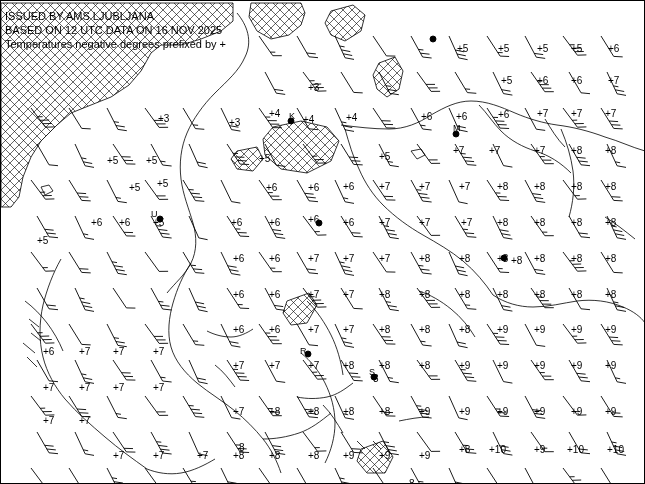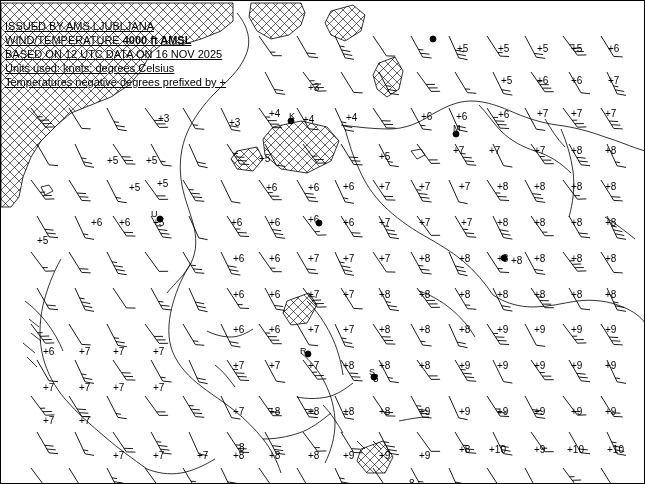--- a/index.html
+++ b/index.html
@@ -12,28 +12,27 @@
   #map{
     position:relative;
     width:645px;height:484px;
     box-sizing:border-box;
     border:1px solid #000;
     background:#ffffff;
   }
   #mapsvg{position:absolute;left:0;top:0;}
   .hdr{
     position:absolute;
-    left:4px;top:18px;
+    left:4px;top:8px;
     font-size:11px;
     line-height:14px;
     color:#000;
     background:transparent;
     z-index:20;
     white-space:nowrap;
-    text-decoration:underline;
   }
   .hdr div{padding:0;}
   .hdr .b{font-weight:bold;}
   .model{
     position:absolute;
     left:4px;bottom:3px;
     font-size:12px;
     color:#000;
     background:#ffffff;
     border:1px solid #000;
@@ -1208,25 +1207,21 @@
         </g>
         <g>
           <line x1="600.0" y1="467.0" x2="612.7" y2="487.4"></line>
           <line x1="612.7" y1="487.4" x2="621.7" y2="487.9"></line>
         </g>
       </g>
   </svg>
 
   <div class="hdr">
     <div>ISSUED BY AMS LJUBLJANA</div>
-    <div>
-      <span>WIND/TEMPERATURE </span><span class="b">4000 ft AMSL</span>
-    </div>
     <div>BASED ON 12 UTC DATA ON 16 NOV 2025</div>
-    <div>Units used: knots; degrees Celsius</div>
     <div>Temperatures negative degrees prefixed by +</div>
   </div>
 
 
   <div id="labels">
       <div class="temp" style="left: 307px; top: 81px;">+3</div>
       <div class="temp" style="left: 157px; top: 112px;">+3</div>
       <div class="temp" style="left: 228px; top: 116px;">+3</div>
       <div class="temp" style="left: 268px; top: 107px;">+4</div>
       <div class="temp" style="left: 302px; top: 113px;">+4</div>

